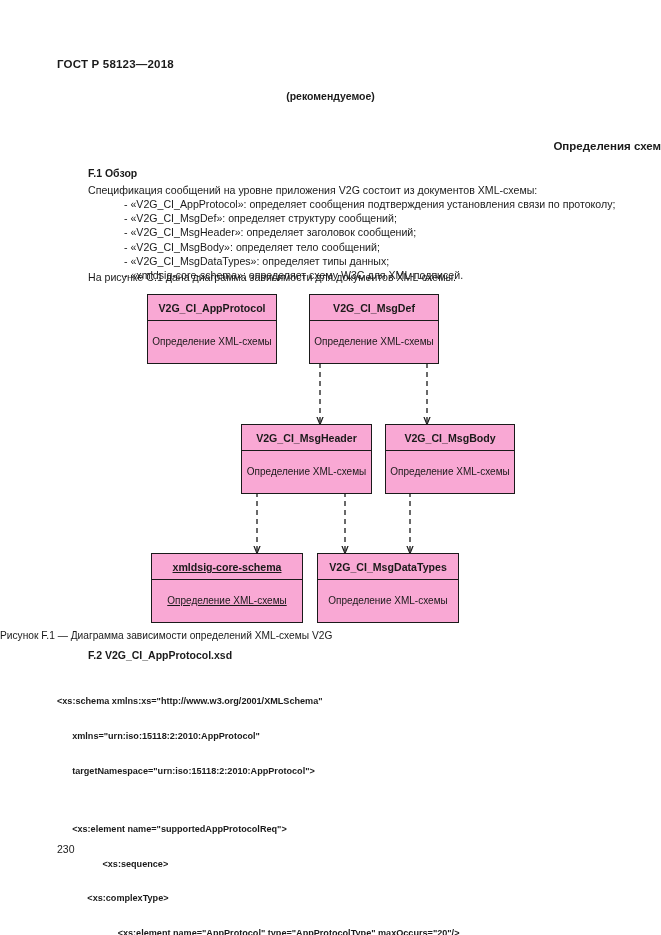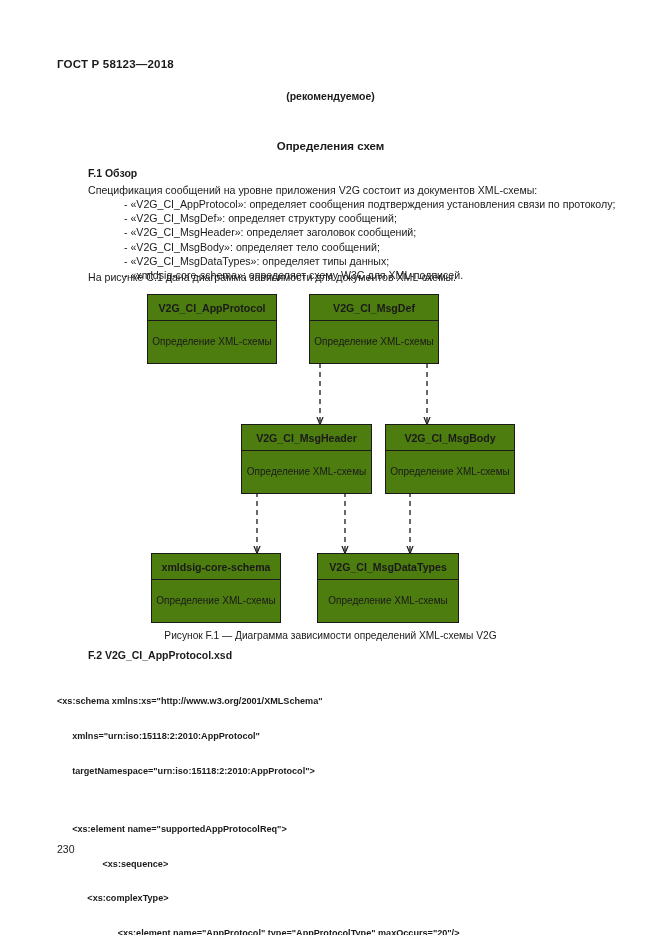--- a/index.html
+++ b/index.html
@@ -42,21 +42,21 @@
     font-weight: bold;
     line-height: 13px;
   }
   .annex-block .line2 { font-weight: bold; }
 
   .section-title {
     position: absolute;
     left: 0;
     right: 0;
     top: 140px;
-    text-align: center;
+    text-align: right;
     font-size: 11.5px;
     font-weight: bold;
   }
 
   
   .subhead {
     position: absolute;
     left: 88px;
     font-size: 10.5px;
     font-weight: bold;
@@ -82,21 +82,21 @@
     position: absolute;
     left: 0;
     top: 0;
     width: 661px;
     height: 935px;
     pointer-events: none;
   }
   .node {
     position: absolute;
     border: 1.3px solid #1a1a1a;
-    background: #4d7c0f;
+    background: #f9a8d4;
     box-sizing: border-box;
   }
   .node-title {
     height: 26px;
     line-height: 26px;
     text-align: center;
     font-size: 10.6px;
     font-weight: bold;
     border-bottom: 1.3px solid #1a1a1a;
     box-sizing: border-box;
@@ -110,21 +110,20 @@
     font-size: 10px;
     white-space: nowrap;
     overflow: hidden;
   }
 
   .caption {
     position: absolute;
     left: 0;
     right: 0;
     top: 630px;
-    text-align: center;
     font-size: 10.2px;
     white-space: nowrap;
   }
 
   
   .code {
     position: absolute;
     left: 57px;
     top: 673px;
     font-family: "Liberation Sans", sans-serif;
@@ -203,21 +202,21 @@
   <div class="node" style="left:241px; top:424px; width:131px;">
     <div class="node-title">V2G_CI_MsgHeader</div>
     <div class="node-body">Определение XML-схемы</div>
   </div>
 
   <div class="node" style="left:385px; top:424px; width:130px;">
     <div class="node-title">V2G_CI_MsgBody</div>
     <div class="node-body">Определение XML-схемы</div>
   </div>
 
-  <div class="node" style="left:151px; top:553px; width:130px;">
+  <div class="node" style="left:151px; top:553px; width:152px;text-decoration:underline;">
     <div class="node-title">xmldsig-core-schema</div>
     <div class="node-body">Определение XML-схемы</div>
   </div>
 
   <div class="node" style="left:317px; top:553px; width:142px;">
     <div class="node-title">V2G_CI_MsgDataTypes</div>
     <div class="node-body">Определение XML-схемы</div>
   </div>
 
   <div class="caption">Рисунок F.1 — Диаграмма зависимости определений XML-схемы V2G</div>

